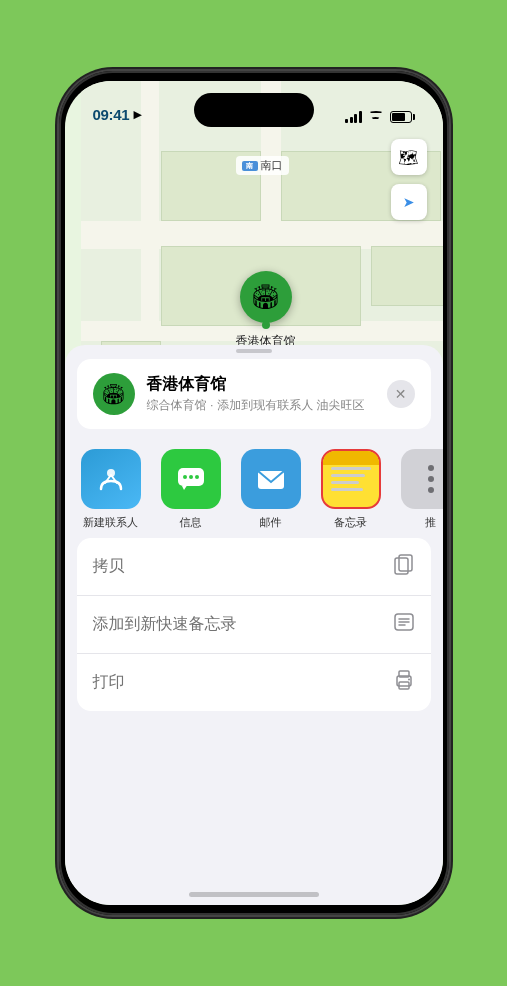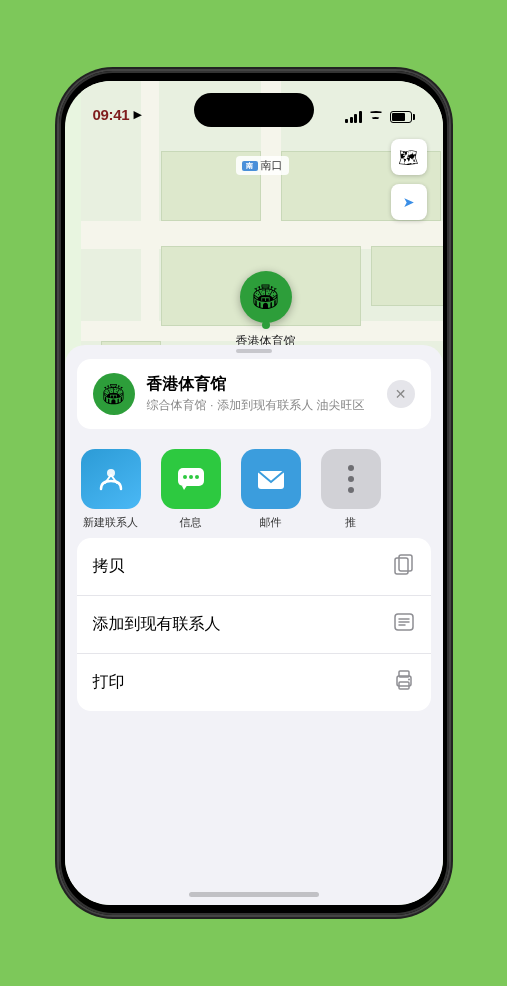--- a/index.html
+++ b/index.html
@@ -43,21 +43,21 @@
       z-index: 10;
       display: flex;
       align-items: flex-end;
       padding: 0 28px 8px;
       justify-content: space-between;
     }
 
     .status-time {
       font-size: 15px;
       font-weight: 600;
-      color: #7f1d1d;
+      color: #0c4a6e;
       letter-spacing: -0.3px;
     }
 
     .status-icons {
       display: flex;
       align-items: center;
       gap: 6px;
     }
 
     
@@ -350,21 +350,21 @@
       padding: 15px 16px;
       border-bottom: 0.5px solid #e5e5ea;
     }
 
     .action-item:last-child {
       border-bottom: none;
     }
 
     .action-text {
       font-size: 16px;
-      color: #000000;
+      color: #737373;
     }
 
     .action-icon {
       font-size: 20px;
       color: #8e8e93;
     }
 
     
     .home-indicator {
       position: absolute;
@@ -555,20 +555,32 @@
         <div class="share-item">
           <div class="share-icon-wrap mail">
             <svg width="34" height="34" viewBox="0 0 34 34">
               <rect x="4" y="9" width="26" height="18" rx="3" fill="white"></rect>
               <polyline points="4,9 17,20 30,9" fill="none" stroke="#3b9ddd" stroke-width="2"></polyline>
             </svg>
           </div>
           <span class="share-label">邮件</span>
         </div>
 
+        <div class="share-item">
+          <div class="share-icon-wrap notes" style="position:relative;overflow:hidden;">
+            <div style="position:absolute;top:0;left:0;right:0;height:14px;background:#f0b800;border-radius:10px 10px 0 0;"></div>
+            <div style="position:absolute;top:16px;left:8px;right:8px;display:flex;flex-direction:column;gap:4px;">
+              <div style="height:3px;background:#ccc;border-radius:2px;width:100%;"></div>
+              <div style="height:3px;background:#ccc;border-radius:2px;width:85%;"></div>
+              <div style="height:3px;background:#ccc;border-radius:2px;width:70%;"></div>
+              <div style="height:3px;background:#ccc;border-radius:2px;width:80%;"></div>
+            </div>
+          </div>
+          <span class="share-label">备忘录</span>
+        </div>
 
         <div class="share-item">
           <div class="share-icon-wrap more">
             <div style="display:flex;flex-direction:column;gap:5px;align-items:center;">
               <div style="width:6px;height:6px;background:#6e6e73;border-radius:50%;"></div>
               <div style="width:6px;height:6px;background:#6e6e73;border-radius:50%;"></div>
               <div style="width:6px;height:6px;background:#6e6e73;border-radius:50%;"></div>
             </div>
           </div>
           <span class="share-label">推</span>
@@ -583,21 +595,21 @@
             <svg width="22" height="22" viewBox="0 0 22 22">
               <rect x="6" y="2" width="13" height="16" rx="2" fill="none" stroke="#8e8e93" stroke-width="1.5"></rect>
               <rect x="2" y="5" width="13" height="16" rx="2" fill="none" stroke="#8e8e93" stroke-width="1.5"></rect>
             </svg>
           </span>
         </div>
 
 
 
         <div class="action-item">
-          <span class="action-text">添加到现有联系人</span>
+          <span class="action-text">添加到新快速备忘录</span>
           <span class="action-icon">
             <svg width="22" height="22" viewBox="0 0 22 22">
               <rect x="2" y="3" width="18" height="16" rx="3" fill="none" stroke="#8e8e93" stroke-width="1.5"></rect>
               <line x1="6" y1="8" x2="16" y2="8" stroke="#8e8e93" stroke-width="1.5" stroke-linecap="round"></line>
               <line x1="6" y1="11" x2="16" y2="11" stroke="#8e8e93" stroke-width="1.5" stroke-linecap="round"></line>
               <line x1="6" y1="14" x2="12" y2="14" stroke="#8e8e93" stroke-width="1.5" stroke-linecap="round"></line>
             </svg>
           </span>
         </div>
 

